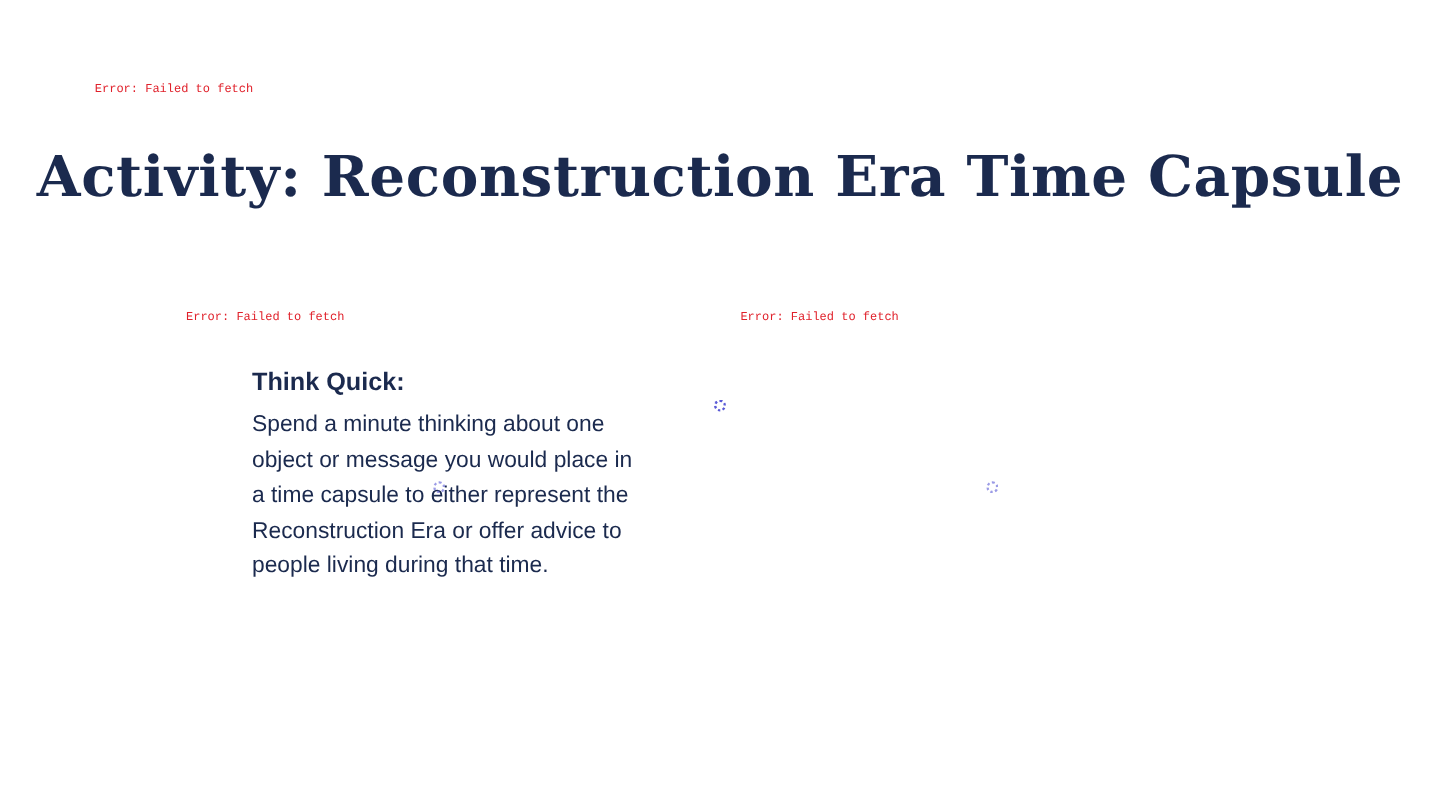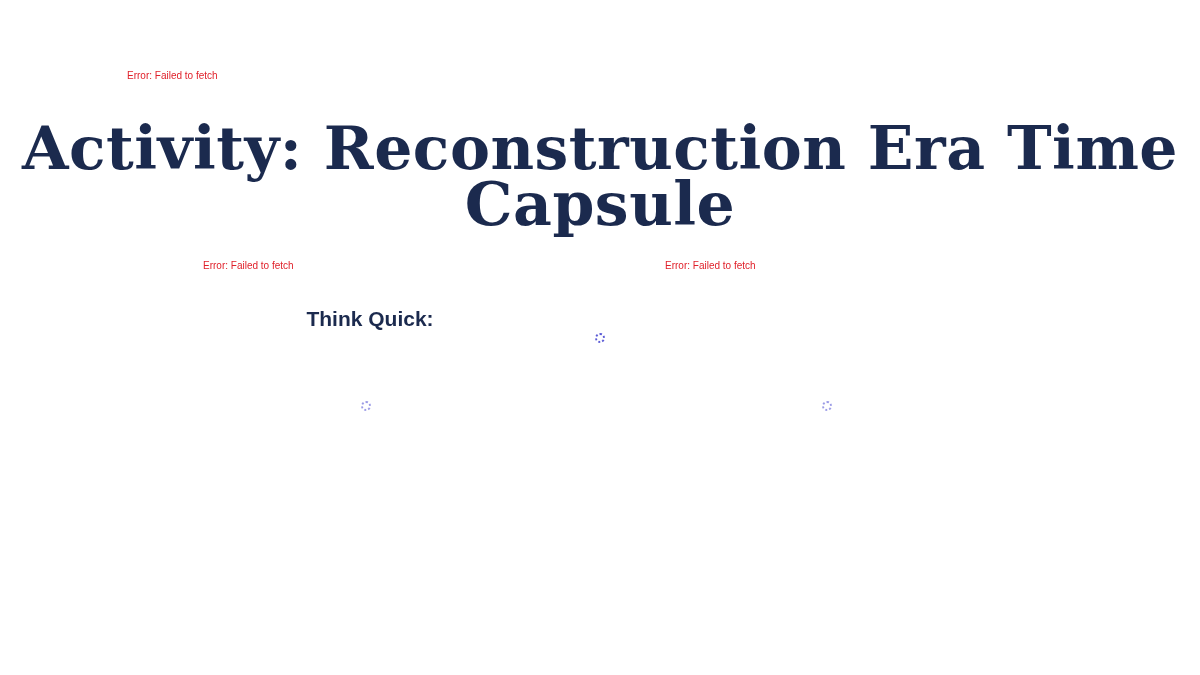--- a/index.html
+++ b/index.html
@@ -1,22 +1,22 @@
 <!DOCTYPE html>
 <html><head>
 <meta charset="utf-8">
 <style>
   html, body { margin:0; padding:0; }
   body { width:1200px; height:675px; background:#ffffff; position:relative; overflow:hidden; font-family:"Liberation Sans", sans-serif; color:#1b2a4e; }
-  .err { position:absolute; color:#e0202a; font-size:10px; font-family:Liberation Sans, sans-serif;margin-left:48px; }
+  .err { position:absolute; color:#e0202a; font-size:10px; font-family:Liberation Mono, monospace; }
   #err-top { left:79px; top:70px; }
   #err-left { left:155px; top:260px; }
   #err-right { left:617px; top:260px; }
-  .title { position:absolute; left:0; width:1200px; top:120px; text-align:center; font-family:"DejaVu Serif", serif; font-weight:bold; font-size:60px; line-height:56px; color:#1b2a4e; letter-spacing:0.5px; }
-  .col { position:absolute; text-align:center; }
+  .title { position:absolute; left:0; width:1200px; top:120px; text-align:center; font-family:"DejaVu Serif", serif; font-weight:bold; font-size:47px; line-height:56px; color:#1b2a4e; letter-spacing:0.5px; }
+  .col { position:absolute; }
   #col-left { left:210px; width:320px; top:305px; }
   #col-right { left:662px; width:340px; top:305px; }
   .col h2 { margin:0 0 6px 0; font-size:21px; font-weight:bold; color:#1b2a4e; line-height:28px; }
   .col p { margin:0; font-size:19px; line-height:29.5px; color:#1b2a4e; }
   .spinner { position:absolute; width:10px; height:10px; border:2px dotted #5a5ad6; border-radius:50%; box-sizing:border-box; }
   #sp1 { left:595px; top:333px; }
   #sp2 { left:361px; top:401px; opacity:0.6; }
   #sp3 { left:822px; top:401px; opacity:0.6; }
 </style>
 </head>
@@ -24,20 +24,21 @@
 
 <div class="err" id="err-top">Error: Failed to fetch</div>
 
 <div class="title">Activity: Reconstruction Era Time Capsule</div>
 
 <div class="err" id="err-left">Error: Failed to fetch</div>
 <div class="err" id="err-right">Error: Failed to fetch</div>
 
 <div class="col" id="col-left">
   <h2>Think Quick:</h2>
+  <p>Spend a minute thinking about one object or message you would place in a time capsule to either represent the Reconstruction Era or offer advice to people living during that time.</p>
 </div>
 
 <div class="col" id="col-right">
 </div>
 
 <div class="spinner" id="sp1"></div>
 <div class="spinner" id="sp2"></div>
 <div class="spinner" id="sp3"></div>
 
 </body></html>

